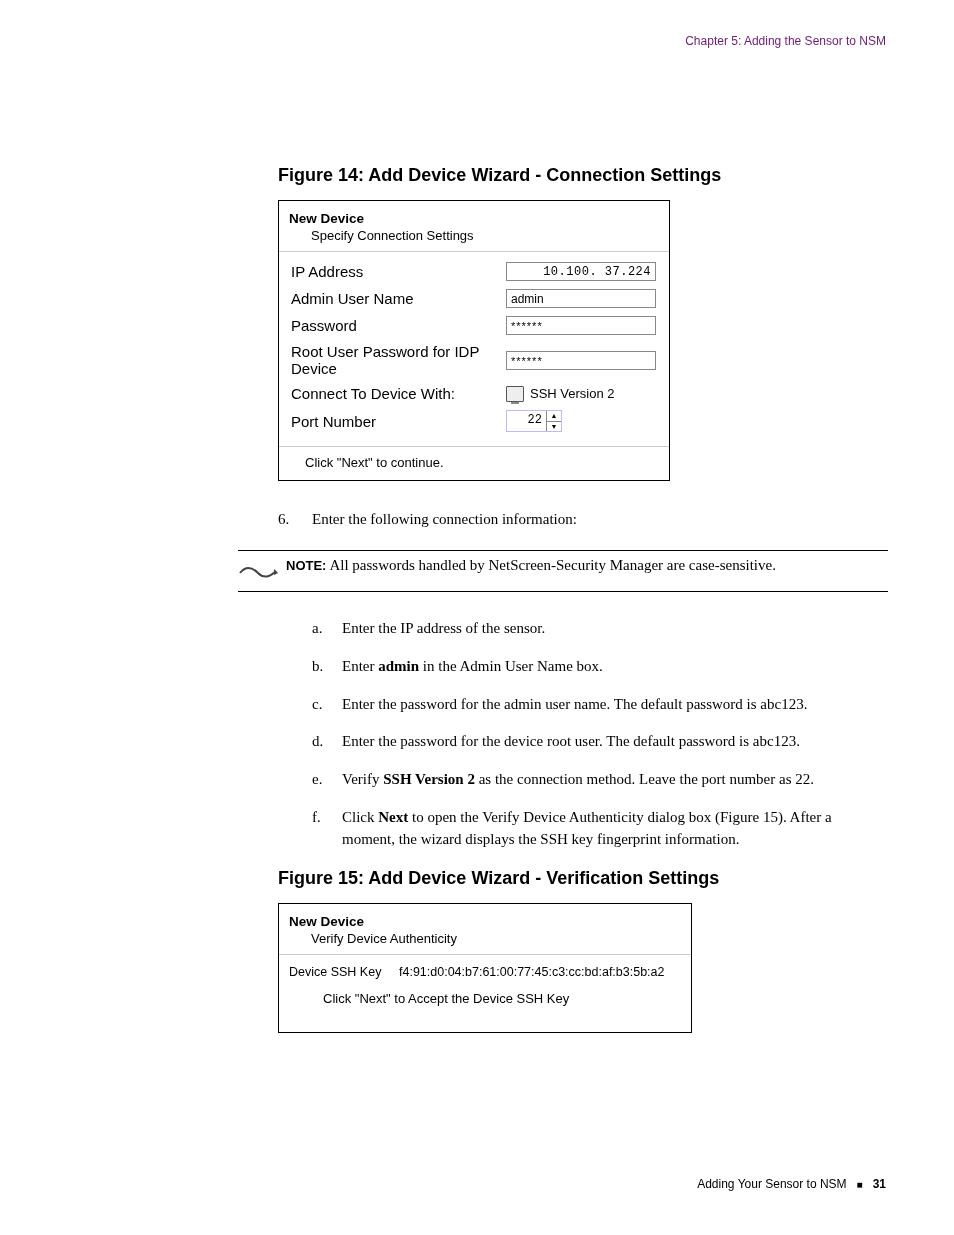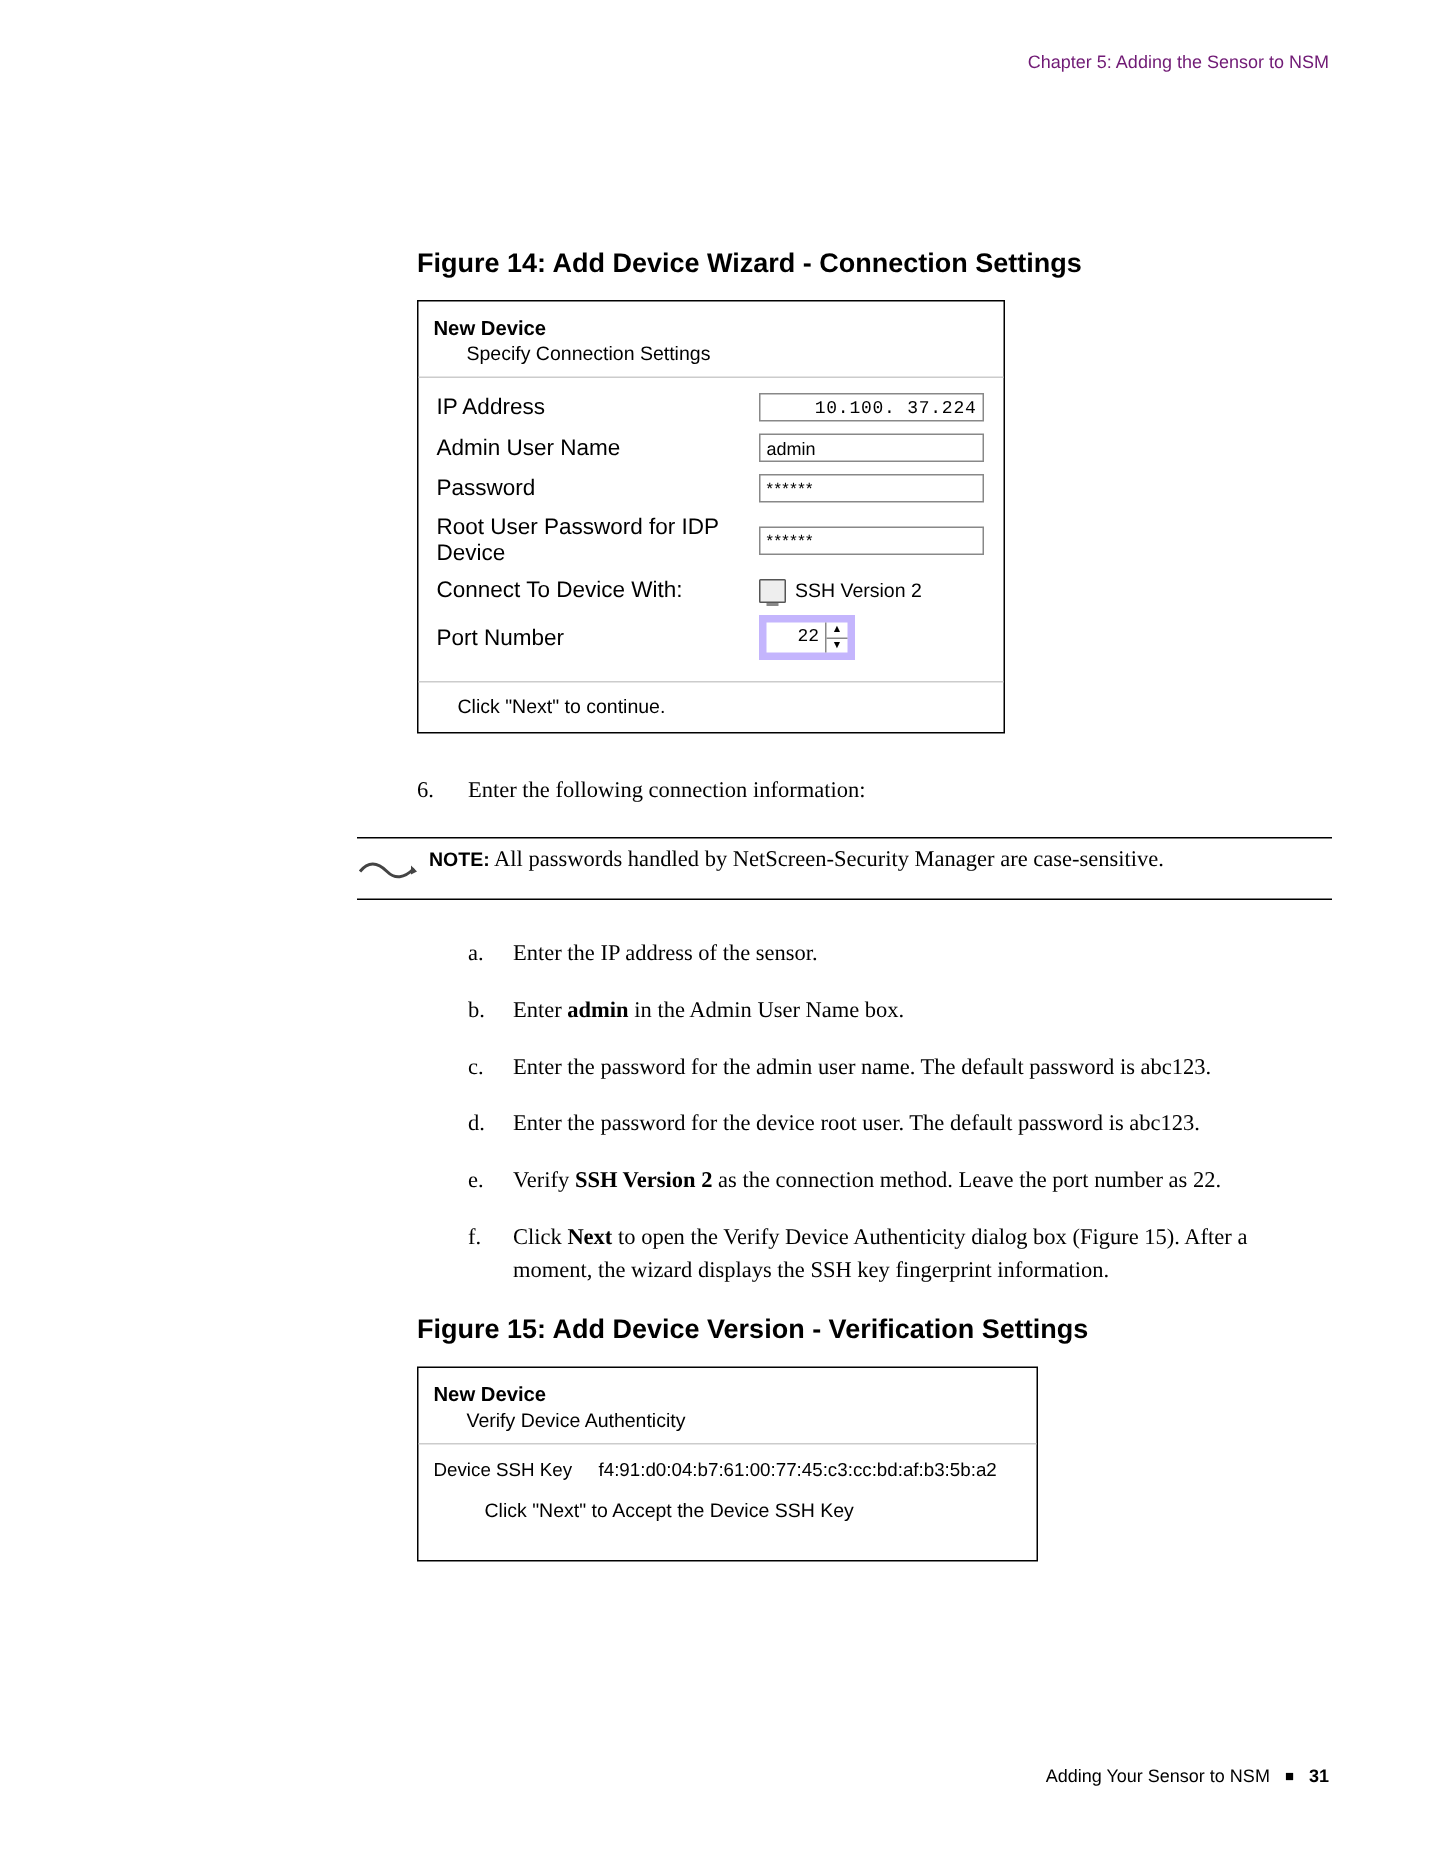--- a/index.html
+++ b/index.html
@@ -101,21 +101,21 @@
   }
   .term-icon:after {
     content:"";
     position:absolute;
     left:4px; right:4px; bottom:-3px; height:2px;
     background:#888;
   }
   .spinner {
     display:inline-flex;
     align-items:stretch;
-    border:5px solid #c4b5fd;
+    border:1px solid #c4b5fd;
     height:20px;
     width:54px;
     justify-content:flex-end;
   }
   .spinner .num {
     flex:1;
     text-align:right;
     font-family:"Courier New", monospace;
     font-size:12px;
     padding:2px 4px 0 0;
@@ -309,21 +309,21 @@
         </div>
       </div>
       <div class="sub-item">
         <div class="sub-marker">f.</div>
         <div class="sub-text">
           <span>Click </span><span class="b">Next</span><span> to open the Verify Device Authenticity dialog box (Figure 15). After a moment, the wizard displays the SSH key fingerprint information.</span>
         </div>
       </div>
     </div>
 
-    <div class="fig-caption fig15cap">Figure 15:  Add Device Version - Verification Settings</div>
+    <div class="fig-caption fig15cap">Figure 15:  Add Device Wizard - Verification Settings</div>
 
     <div class="dlg dlg2">
       <div class="dlg-head">
         <div class="dlg-title">New Device</div>
         <div class="dlg-sub">Verify Device Authenticity</div>
       </div>
       <div class="dlg-body">
         <div class="sshrow">
           <div class="sshlbl">Device SSH Key</div>
           <div class="sshval">f4:91:d0:04:b7:61:00:77:45:c3:cc:bd:af:b3:5b:a2</div>

